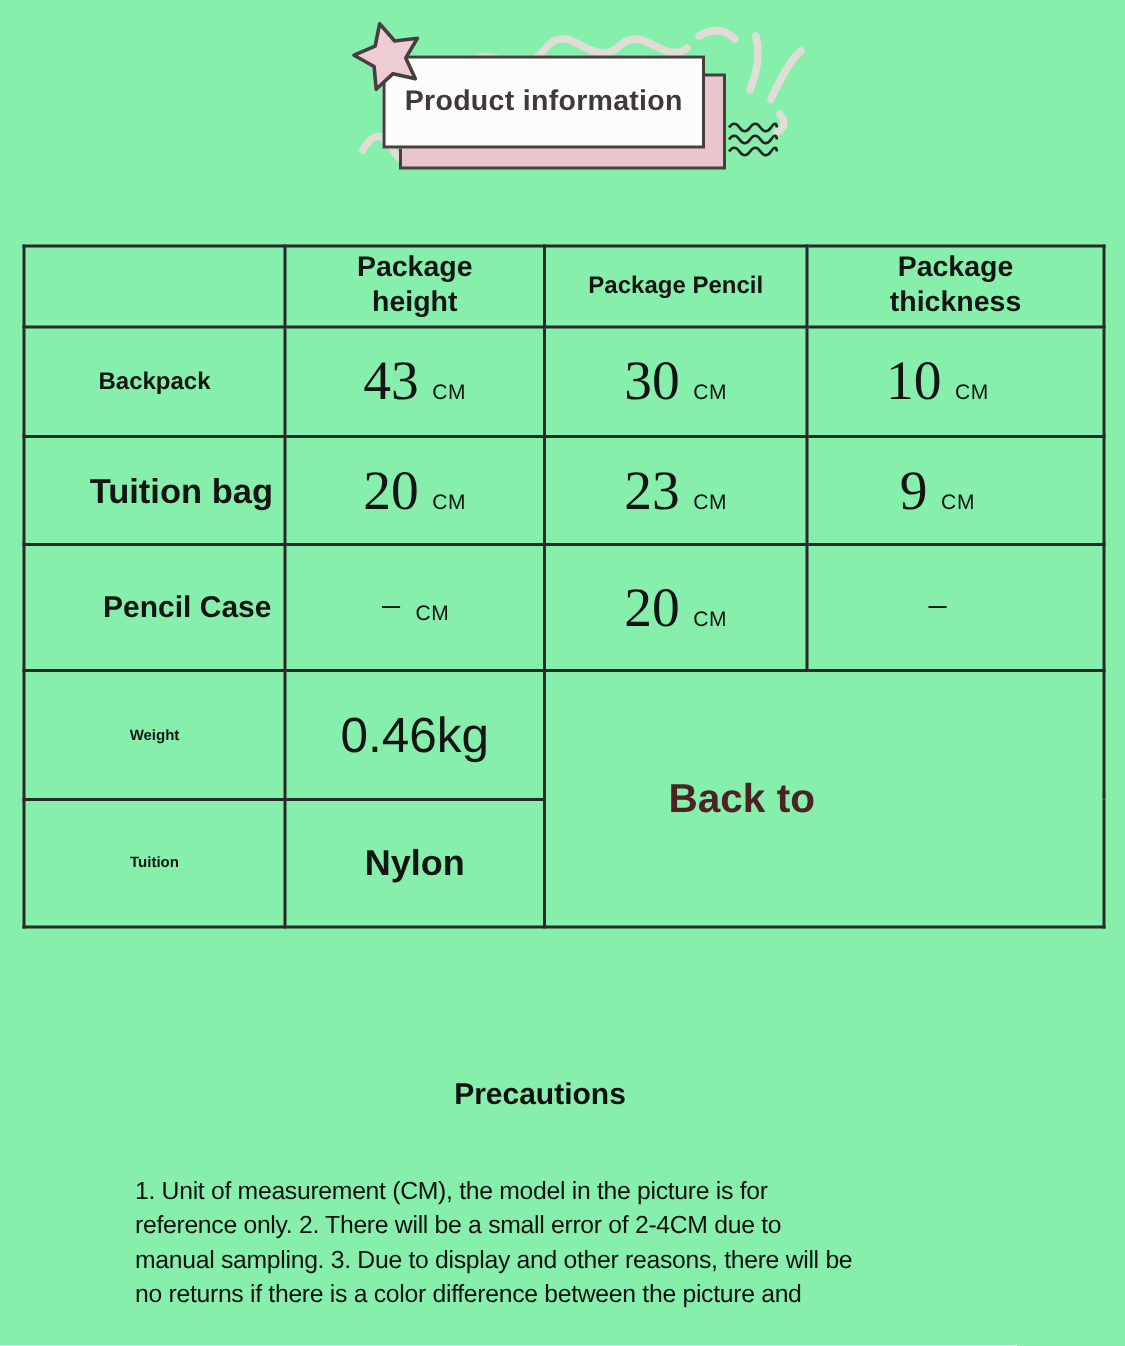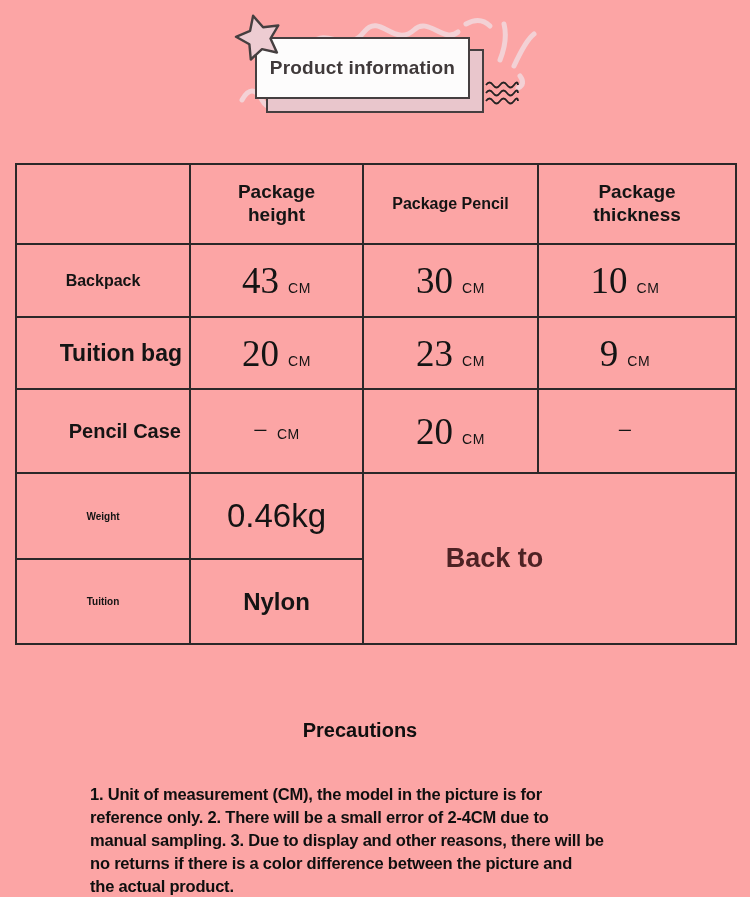--- a/index.html
+++ b/index.html
@@ -1,18 +1,18 @@
 <!DOCTYPE html>
 <html><head>
 <meta charset="utf-8">
 <style>
   * { margin:0; padding:0; box-sizing:border-box; }
   html,body { background:#ffffff; }
   body { width:750px; height:897px; font-family:"Liberation Sans", sans-serif; }
-  .page { position:relative; width:750px; height:897px; overflow:hidden; background:#fca5a5; }
+  .page { position:relative; width:750px; height:897px; overflow:hidden; background:#86efac; }
 
   
   .hero { position:absolute; left:0; top:0; width:750px; height:140px; }
   .scribbles { position:absolute; left:228px; top:2px; width:330px; height:120px; }
   .pink-box { position:absolute; left:266px; top:49px; width:218px; height:64px;
               background:#e9c6cc; border:2px solid #453f40; }
   .white-box { position:absolute; left:255px; top:37px; width:215px; height:62px;
                background:#fdfcfc; border:2px solid #453f40;
                display:flex; align-items:center; justify-content:center; }
   .banner-title { font-size:19px; font-weight:bold; color:#3f393a; letter-spacing:.2px; }
@@ -34,21 +34,21 @@
   .unit { font-size:14px; margin-left:9px; letter-spacing:.5px; }
   .shift-l { padding-right:24px !important; }
   .kg { font-size:33px; }
   .nylon { font-size:24px; font-weight:bold; }
   .backto-cell { font-weight:bold; font-size:27px; color:#4d2224; padding-right:110px !important; }
 
   
   .prec-title { position:absolute; top:719px; left:15px; width:690px; text-align:center;
                 font-weight:bold; font-size:20px; color:#0f0f0f; }
   .prec-body { position:absolute; top:783px; left:90px; width:590px;
-               font-weight:bold; font-size:16.5px; line-height:23px;
+               font-weight:normal; font-size:16.5px; line-height:23px;
                color:#0f0f0f; letter-spacing:-0.2px; }
   .prec-line { white-space:nowrap; }
 </style>
 </head>
 <body>
 
 <div class="page">
 
   <div class="hero">
     <svg class="scribbles" viewBox="0 0 330 120" fill="none">
@@ -78,21 +78,21 @@
   </div>
 
   <table class="spec-table">
     <colgroup>
       <col style="width:174px">
         <col style="width:173px">
         <col style="width:175px">
         <col style="width:198px">
     </colgroup>
     <tbody>
-      <tr style="height:80px">
+      <tr style="height:54px">
         <td></td>
         <td class="h2">Package
 height</td>
         <td class="h1">Package Pencil</td>
         <td class="h2">Package
 thickness</td>
       </tr>
 
       <tr style="height:73px">
         <td class="lbl s16">Backpack</td>
@@ -145,16 +145,15 @@
       </tr>
     </tbody>
   </table>
 
   <div class="prec-title">Precautions</div>
   <div class="prec-body">
     <div class="prec-line">1. Unit of measurement (CM), the model in the picture is for</div>
     <div class="prec-line">reference only. 2. There will be a small error of 2-4CM due to</div>
     <div class="prec-line">manual sampling. 3. Due to display and other reasons, there will be</div>
     <div class="prec-line">no returns if there is a color difference between the picture and</div>
-    <div class="prec-line">the actual product.</div>
   </div>
 
 </div>
 
 </body></html>

